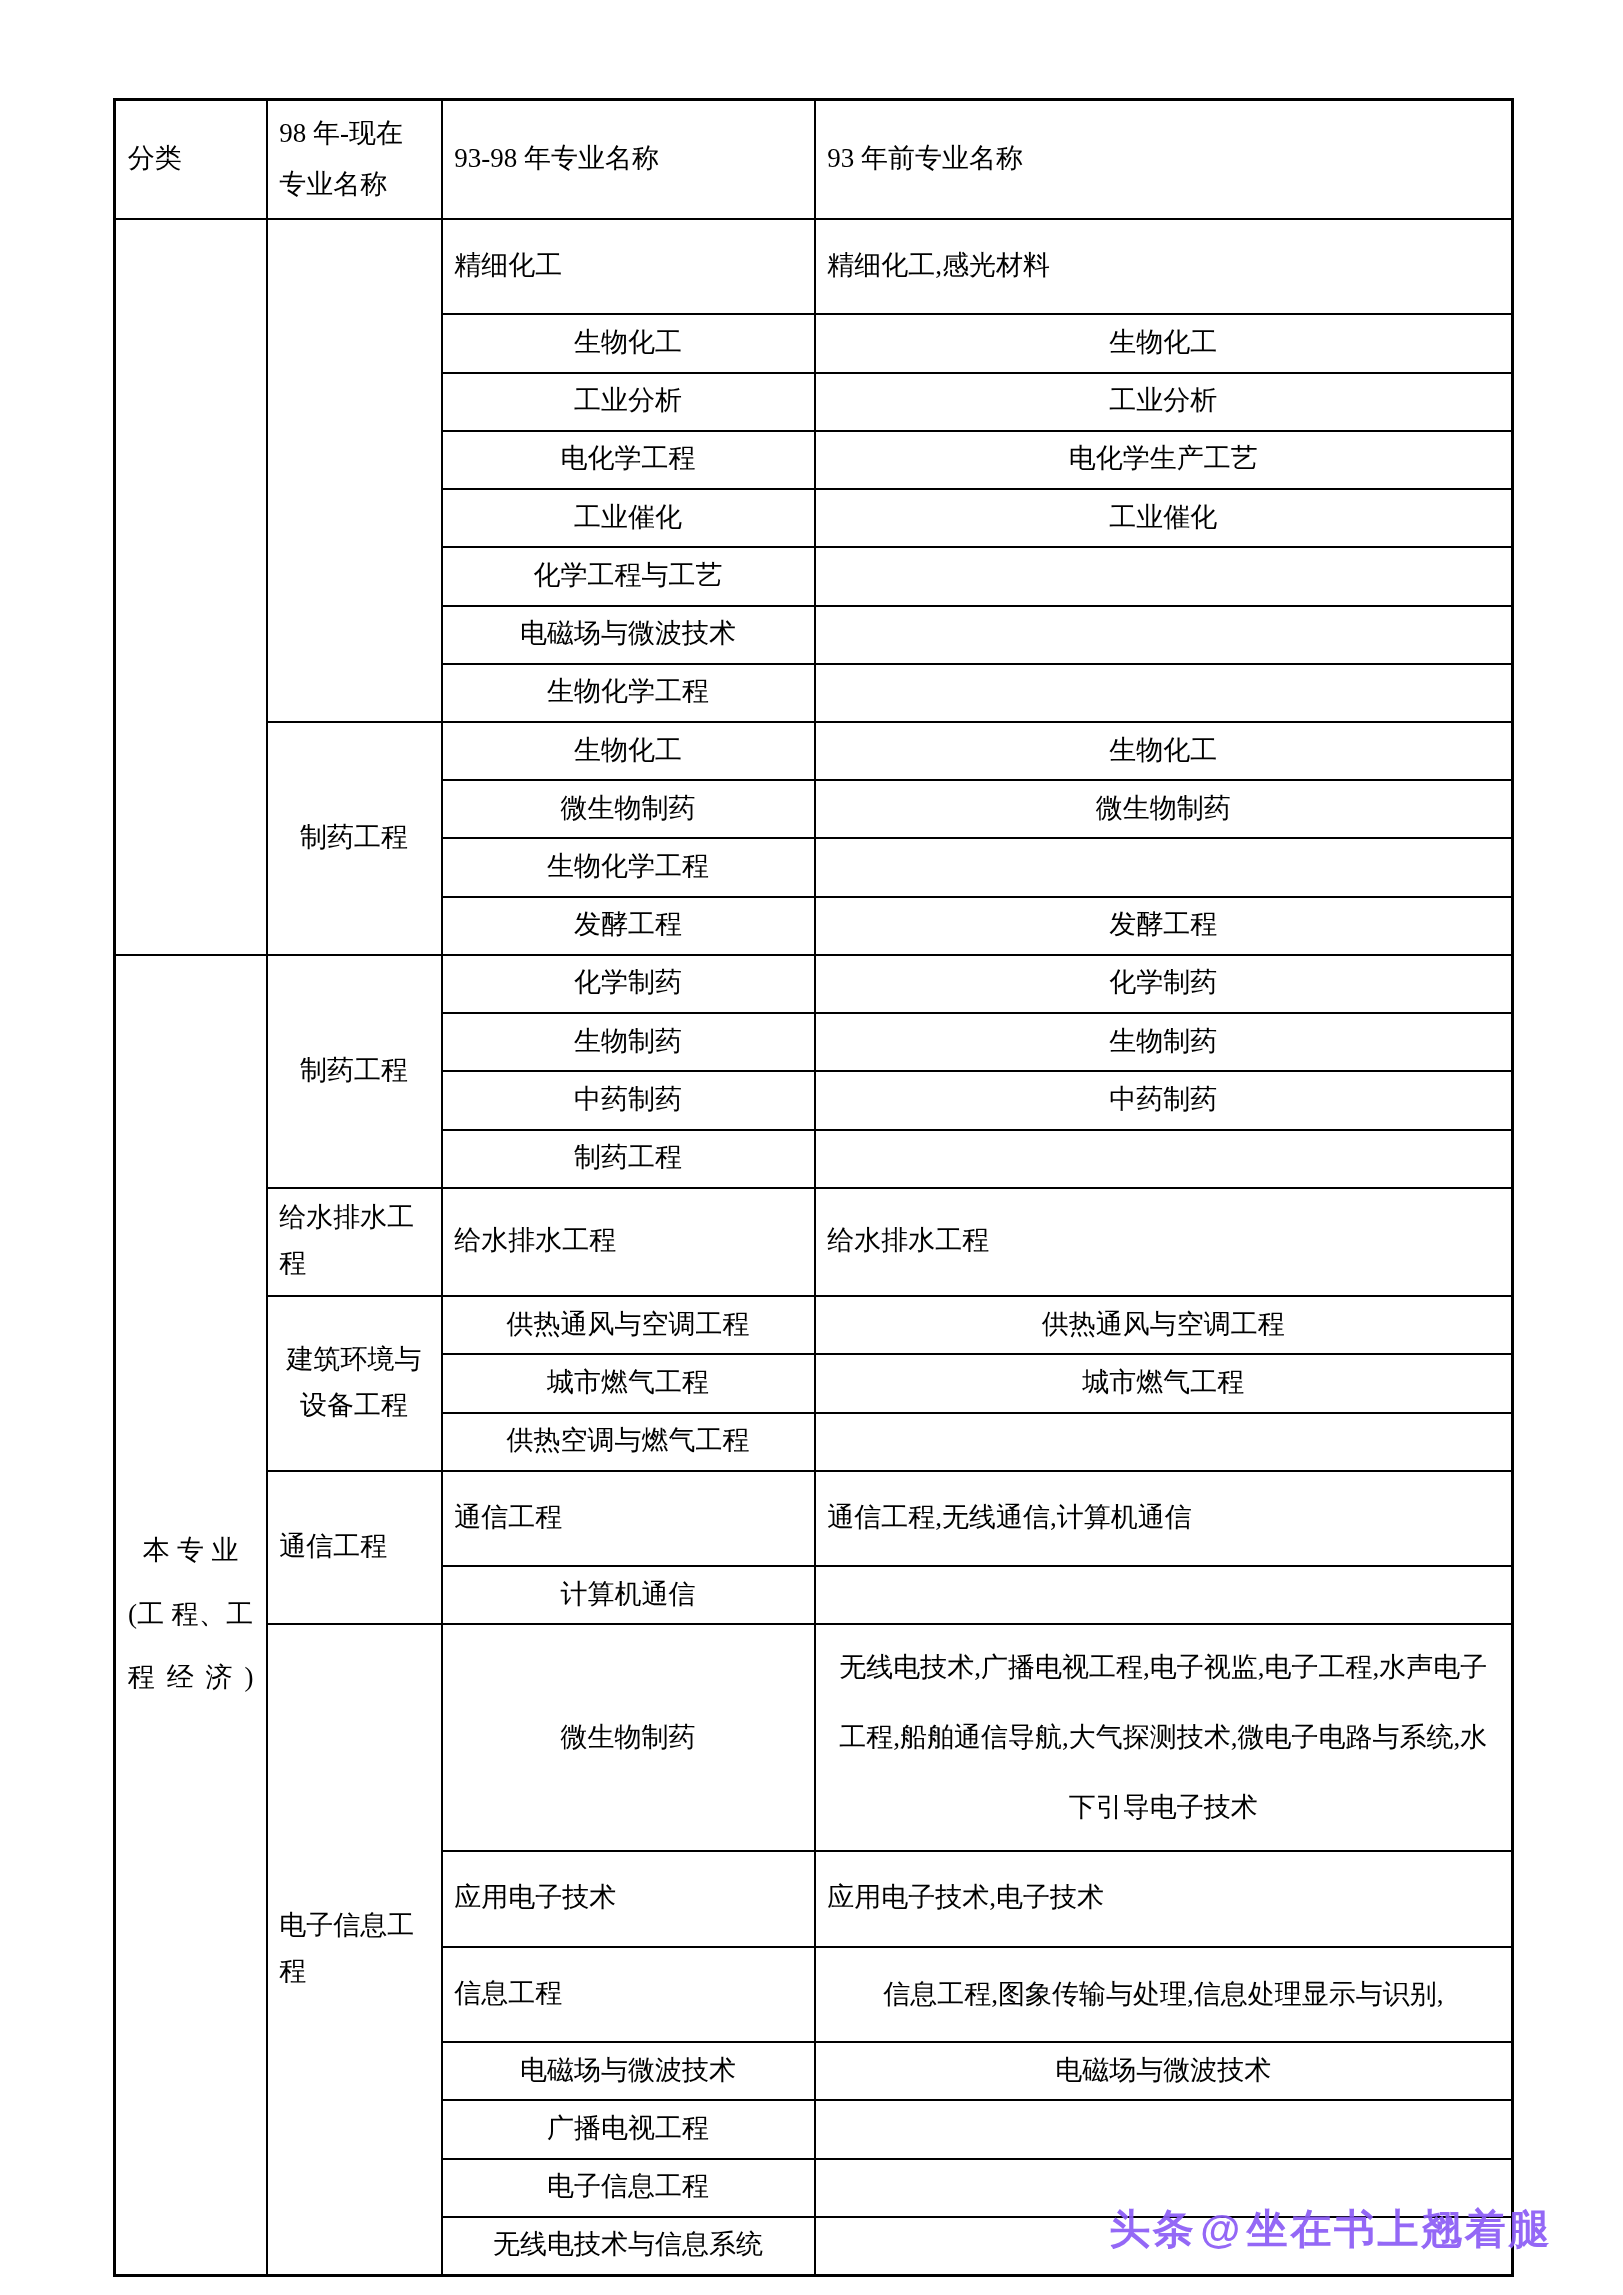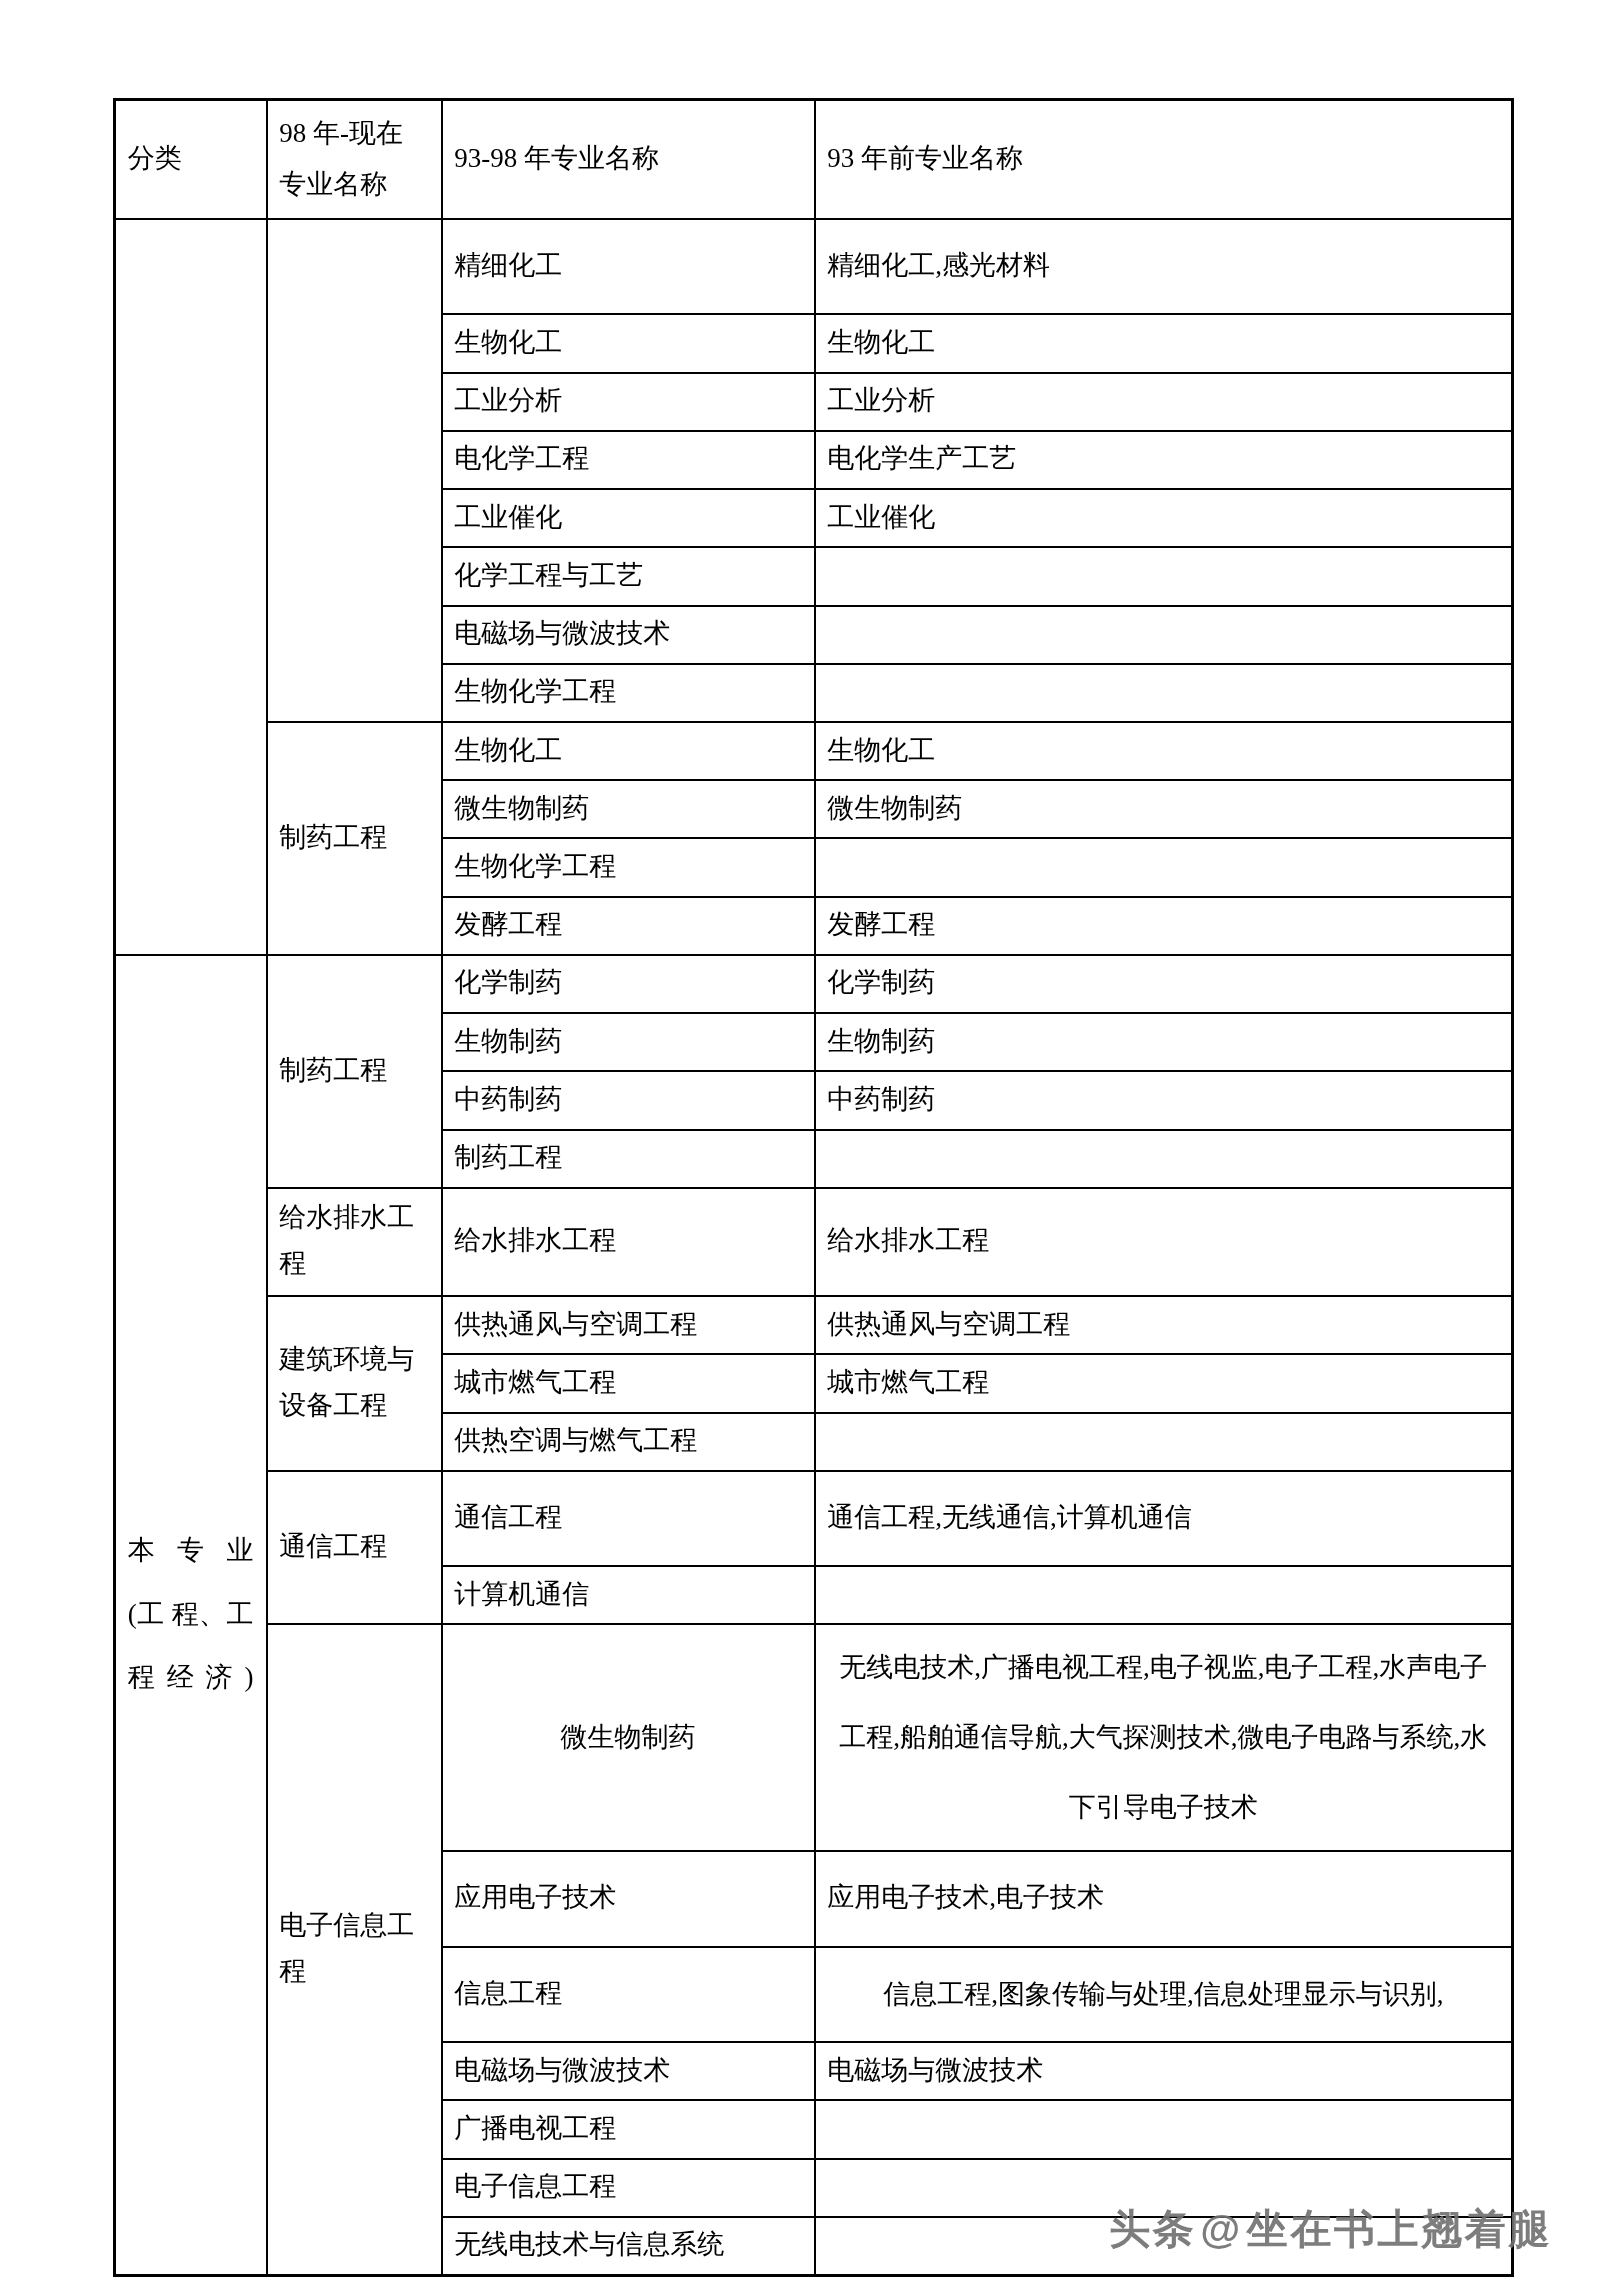--- a/index.html
+++ b/index.html
@@ -72,31 +72,31 @@
   td.tall {
     line-height: 2.6;
     text-align: center;
   }
 
   .hdr td {
     height: 76px;
     line-height: 1.9;
   }
 
-  .r-normal td { height: 35px; }
+  .r-normal td { height: 35px; text-align: center; }
   .r-tall td   { height: 79px; }
 
   .watermark {
     position: absolute;
     right: 71px;
     bottom: 38px;
     font-size: 41px;
     font-weight: 700;
     letter-spacing: 2.6px;
-    color: #737373;
+    color: #8b5cf6;
     font-family: "Liberation Sans", "DejaVu Sans", sans-serif;
     white-space: nowrap;
     opacity: 0.92;
   }
   .watermark .wm-at { margin: 0 3.9px; }
 </style>
 </head>
 <body>
 
 <div class="page">

